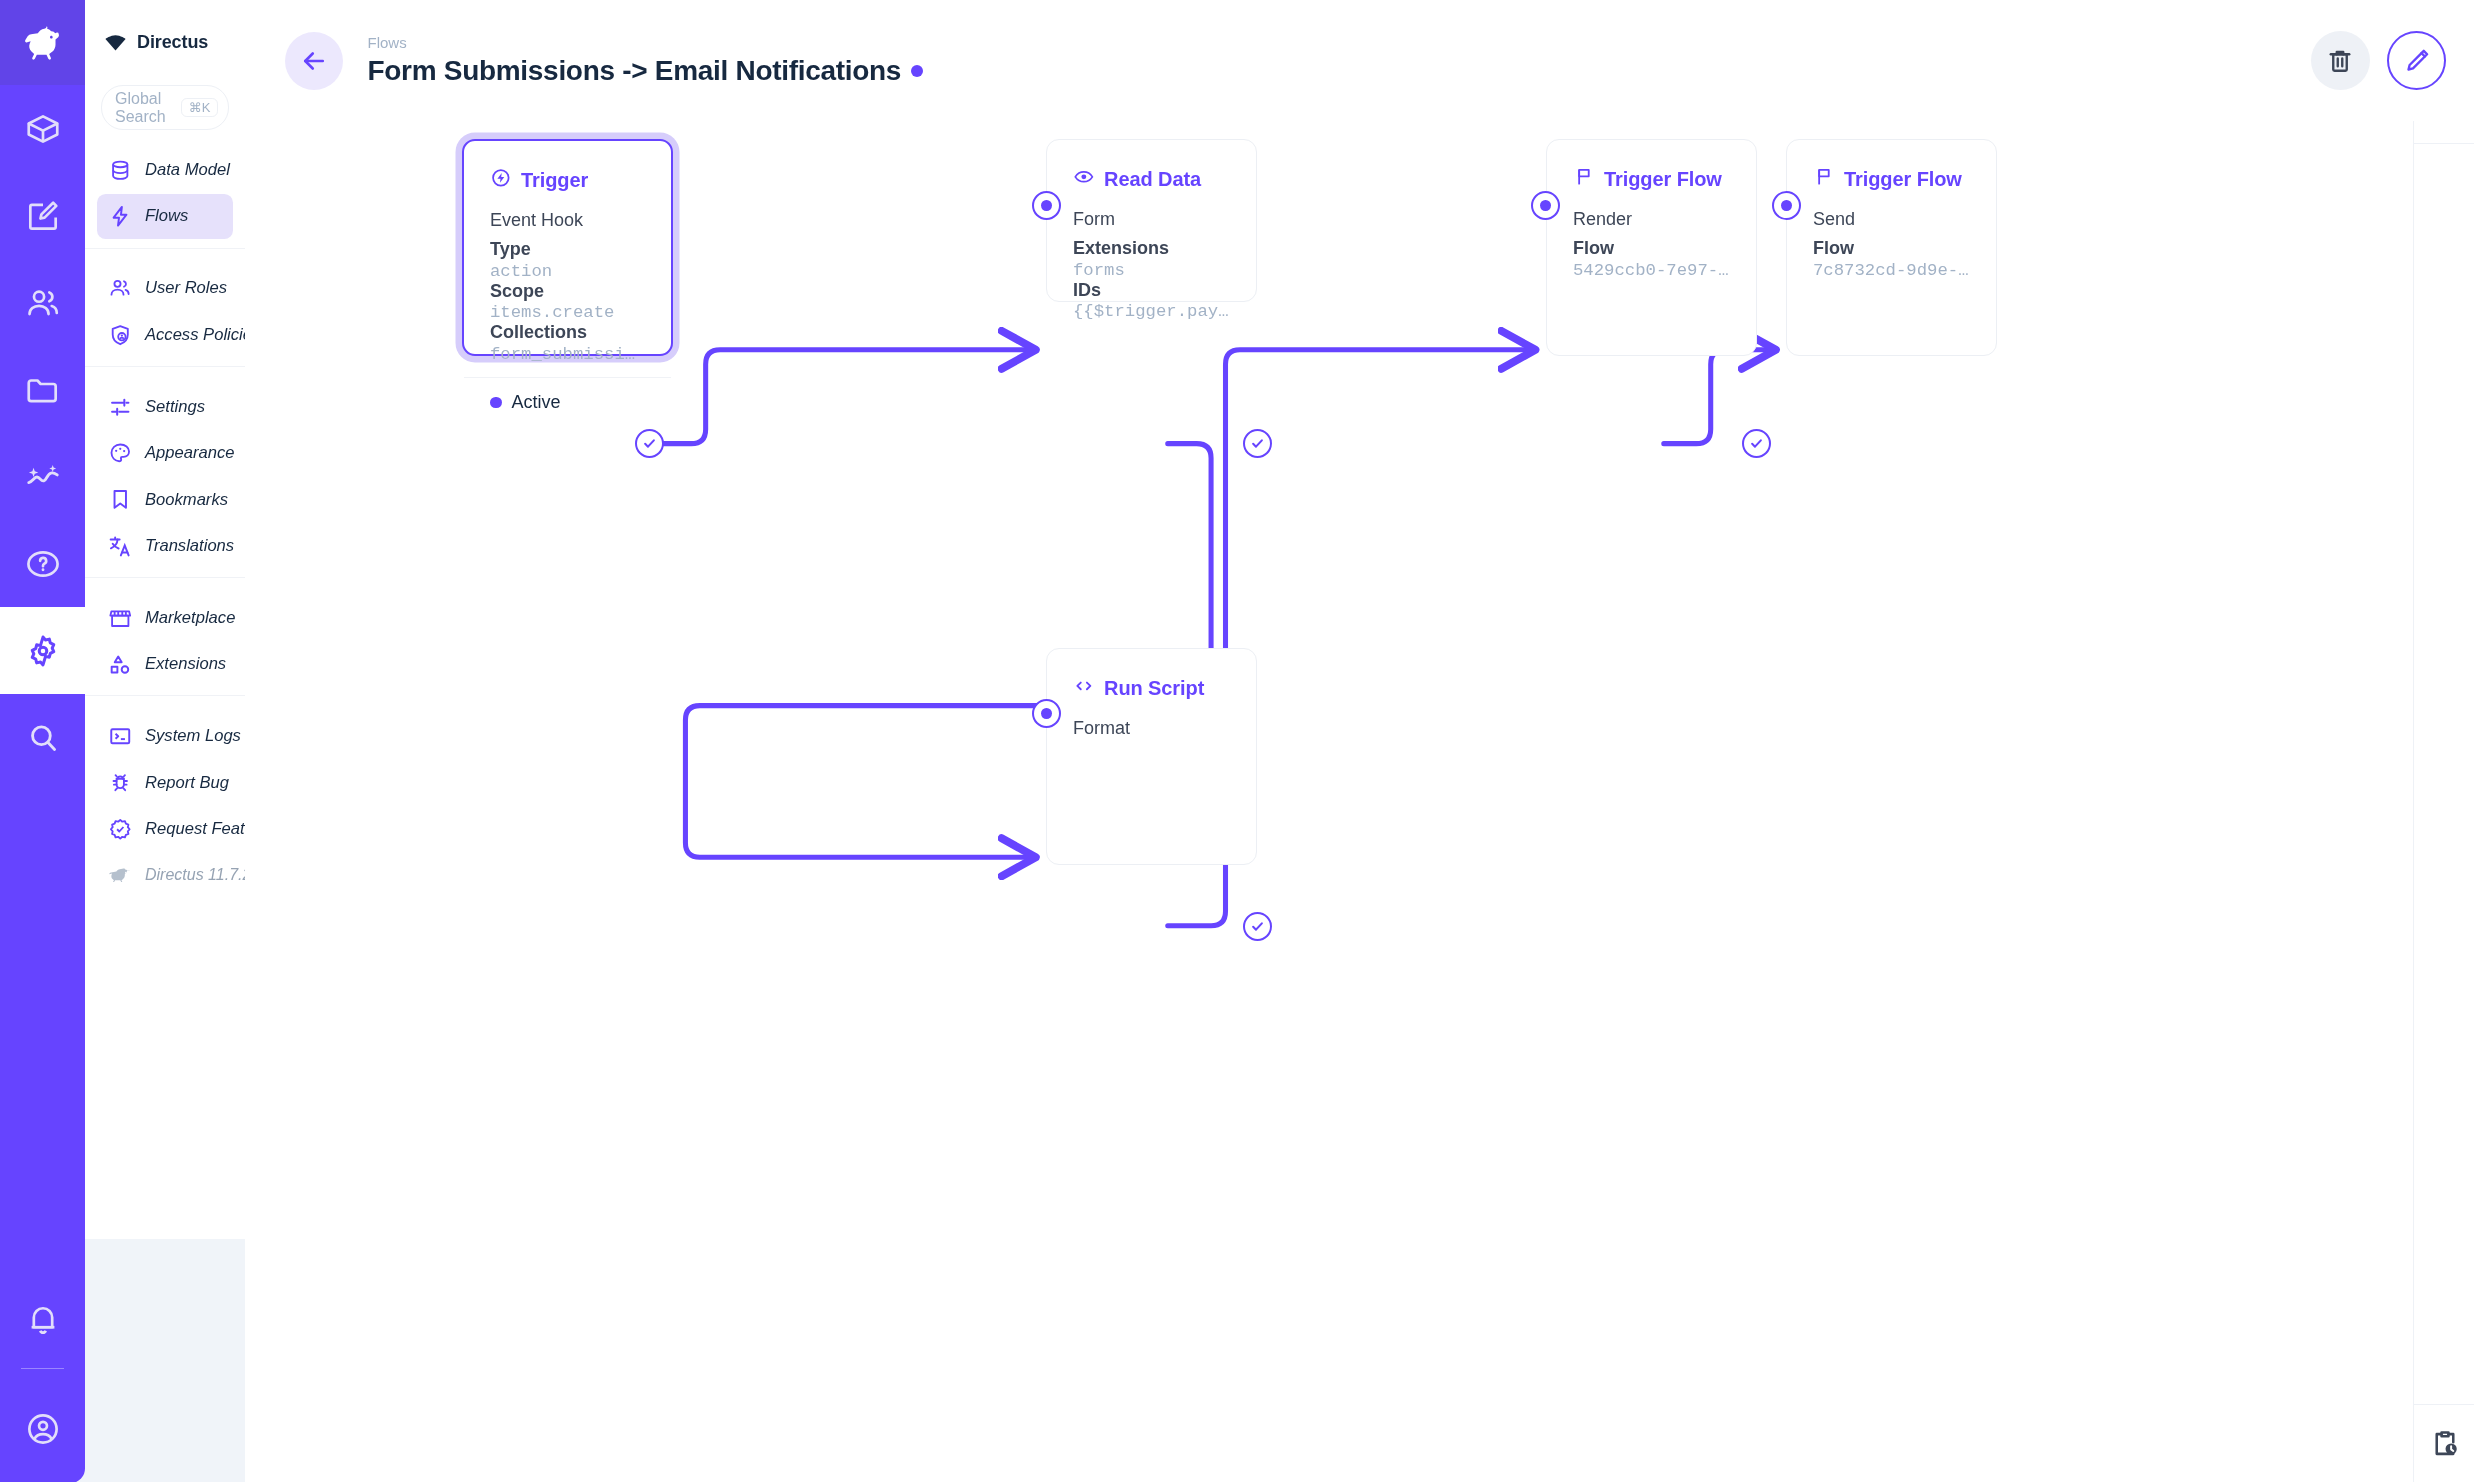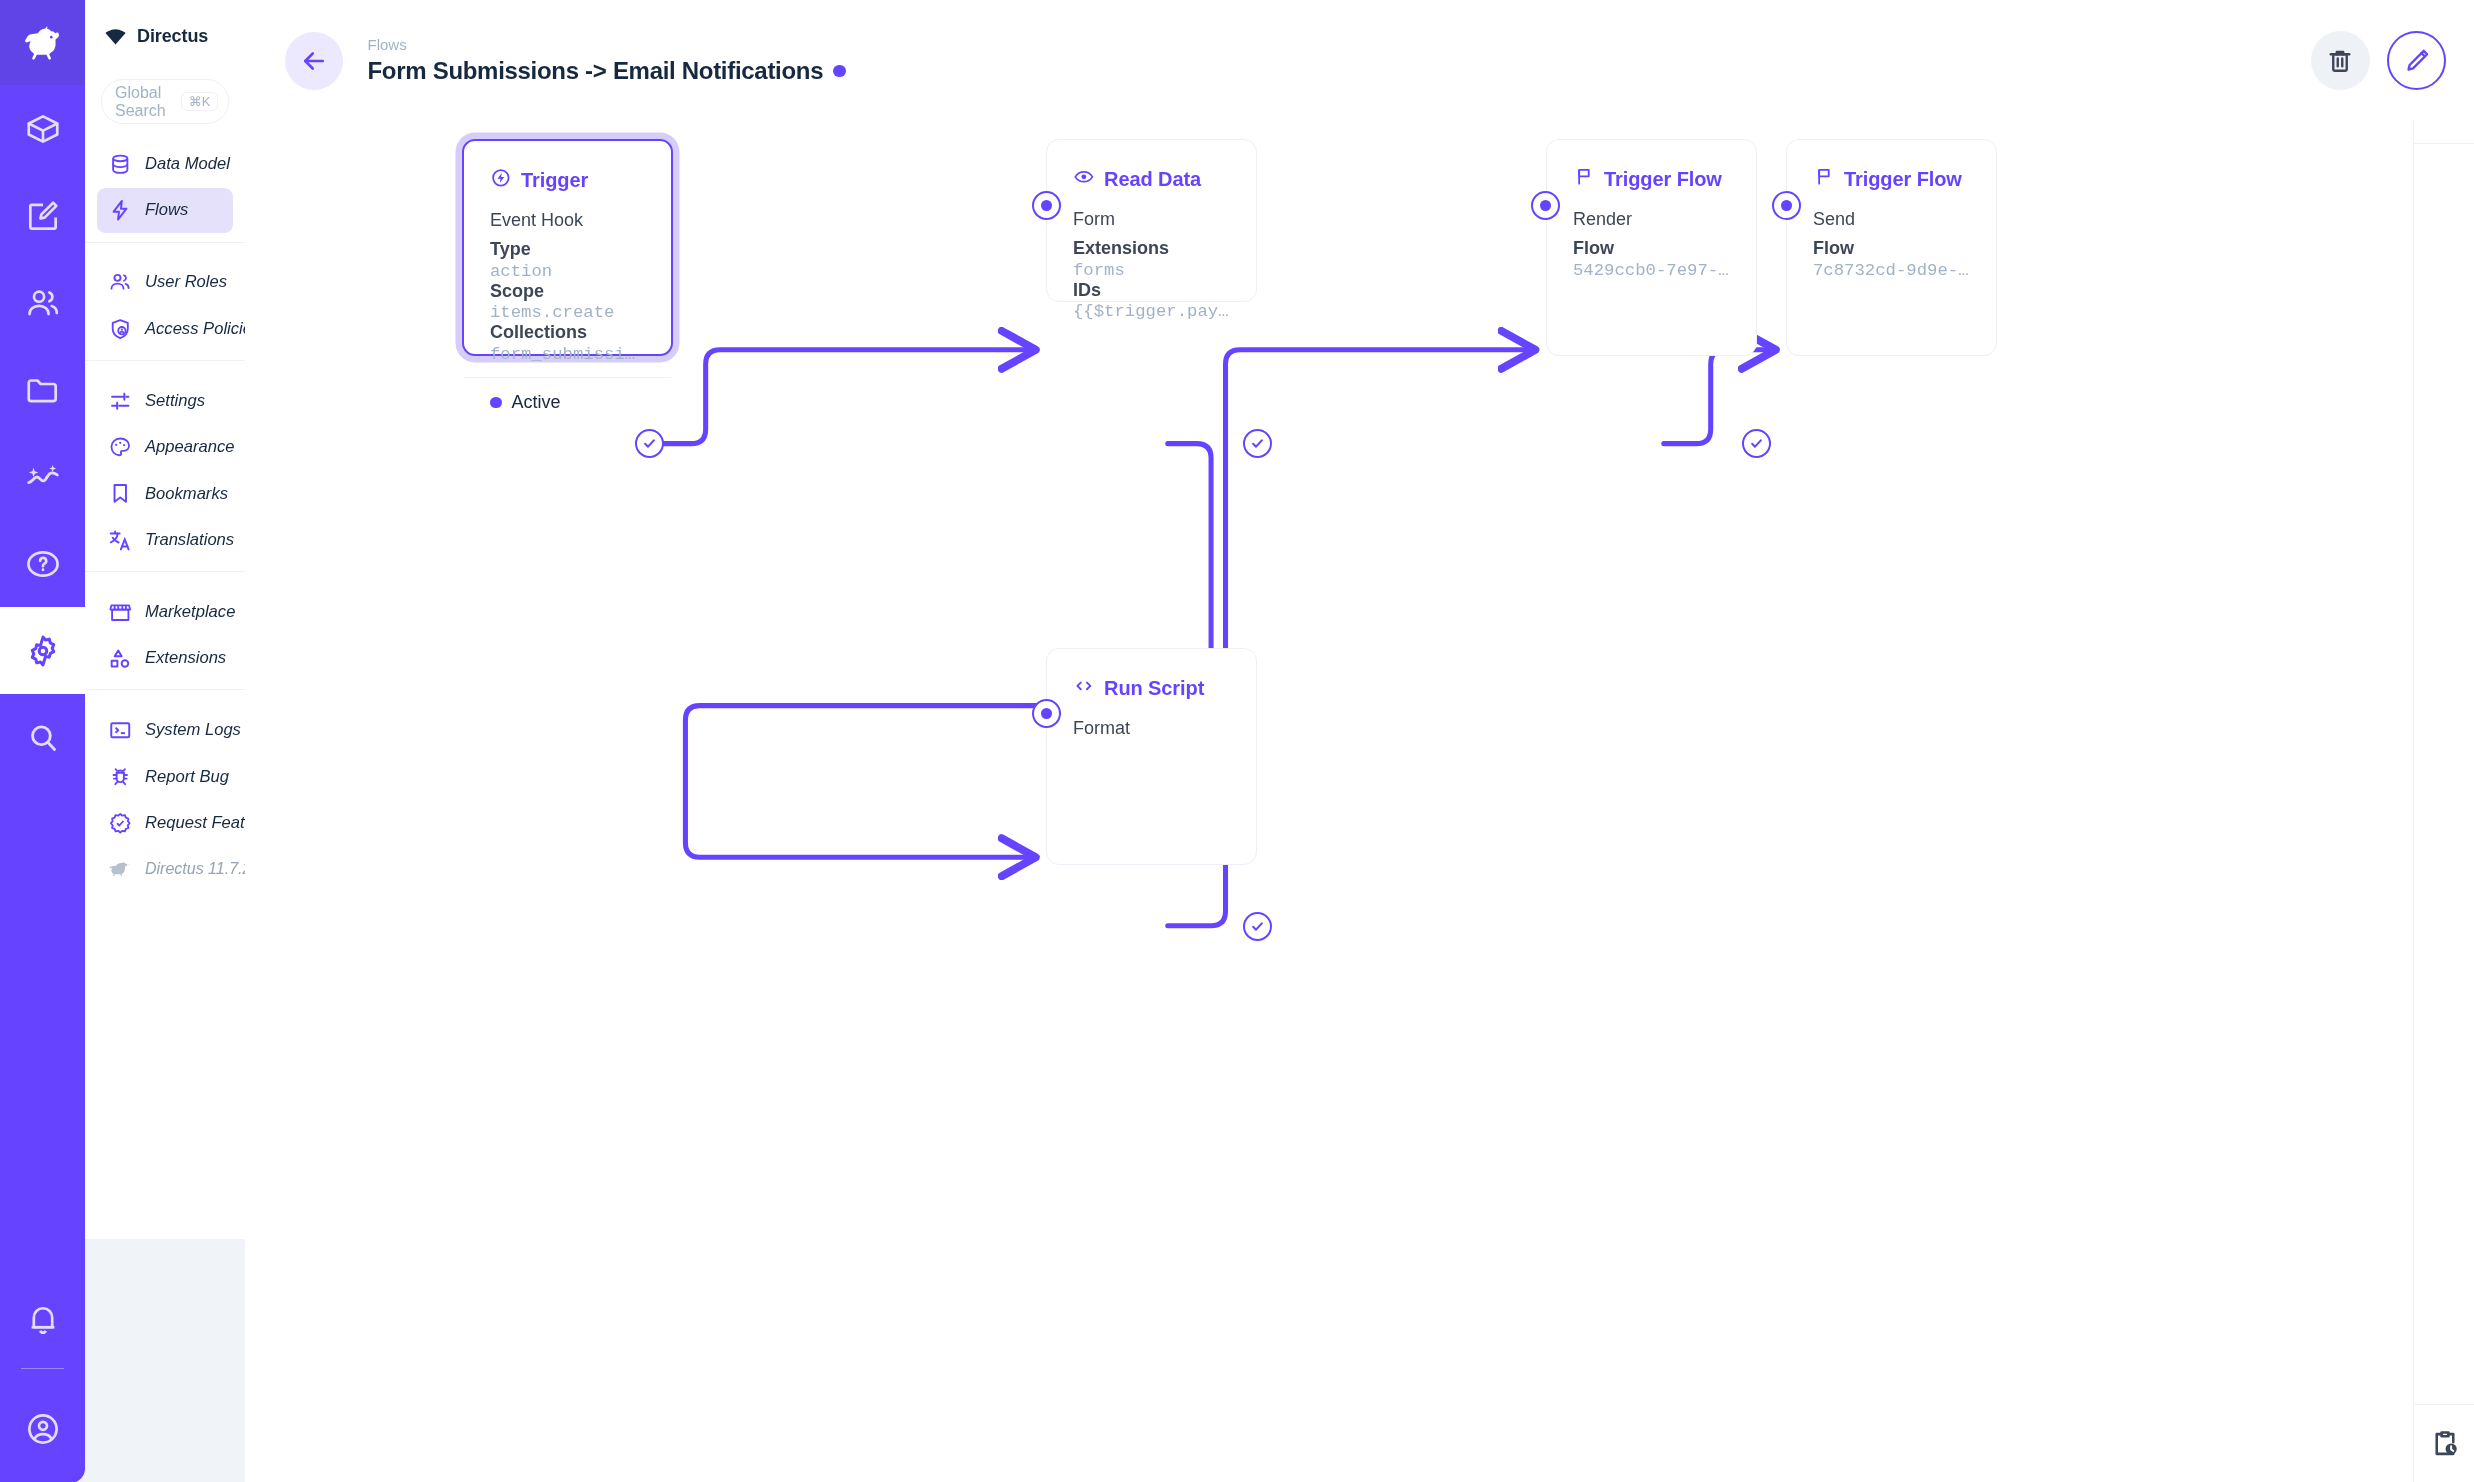--- a/index.html
+++ b/index.html
@@ -33,21 +33,21 @@
   }
   .rail-ico.active { background: #ffffff; color: #6644ff; }
   .rail-ico svg { width: 38px; height: 38px; display:block; }
   .rail-spacer { flex: 1 1 auto; }
   .rail-divider { width: 43px; height: 1.4px; background: rgba(255,255,255,0.35); margin: 5.8px 0; }
 
   
   .sidebar {
     width: 160px; height: 1239px; background: #ffffff; flex: none;
     display: flex; flex-direction: column;
-    padding: 0 0 0 0;
+    padding: 6px 0 0 0;
   }
   .sb-brand {
     display:flex; align-items:center; gap: 10px;
     height: 72px; padding: 0 19px;
   }
   .sb-brand-mark { width: 23px; height: 23px; color:#172940; display:flex; align-items:center;}
   .sb-brand-text { font-size: 18px; font-weight: 600; color: #172940; letter-spacing:-0.1px;}
   .sb-search {
     margin: 7.2px 16px 0 16px;
     height: 45px; border: 1.4px solid #edf0f5; border-radius: 22px;
@@ -90,21 +90,21 @@
   .back-btn {
     width: 58px; height: 58px; border-radius: 50%;
     background: #ece8fd; color: #6644ff;
     display: flex; align-items: center; justify-content: center;
     flex: none; cursor: pointer;
   }
   .back-btn svg { width: 30px; height: 30px; }
   .title-wrap { margin-left: 24.5px; }
   .crumb { font-size: 15px; color: #a2b2c6; line-height: 1.2; margin-bottom: 2.9px; }
   .title-row { display: flex; align-items: center; gap: 10px; }
-  .title { font-size: 24px; font-weight: 700; color: #172940; letter-spacing: -0.3px; }
+  .title { font-size: 28px; font-weight: 700; color: #172940; letter-spacing: -0.3px; }
   .title-dot { width: 12.3px; height: 12.3px; border-radius: 50%; background: #6644ff; }
   .header-actions { margin-left: auto; display: flex; align-items: center; gap: 17.3px; }
   .hdr-btn {
     width: 59px; height: 59px; border-radius: 50%;
     display: flex; align-items: center; justify-content: center; cursor: pointer;
   }
   .hdr-btn.ghost { background: #eef1f6; color: #3d4657; }
   .hdr-btn.outline { border: 2.2px solid #6644ff; color: #6644ff; background: #fff; }
   .hdr-btn svg { width: 30px; height: 30px; }
 

